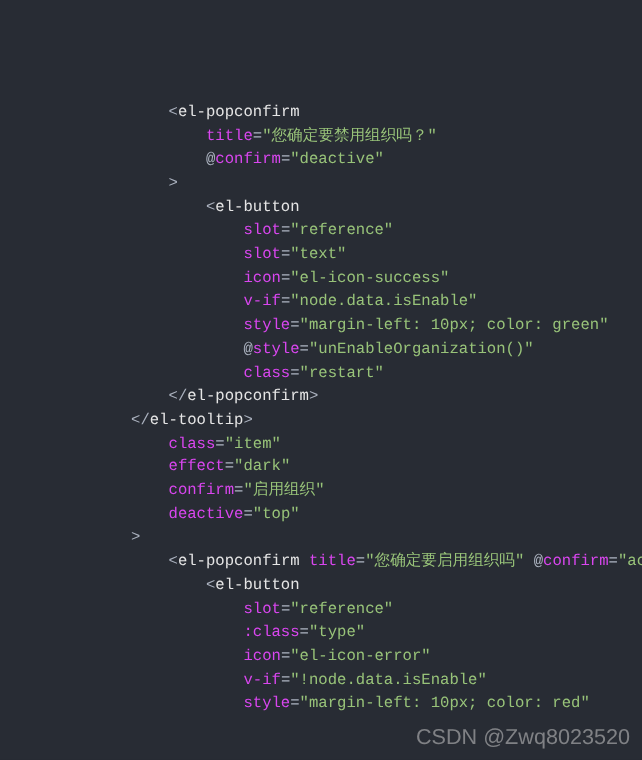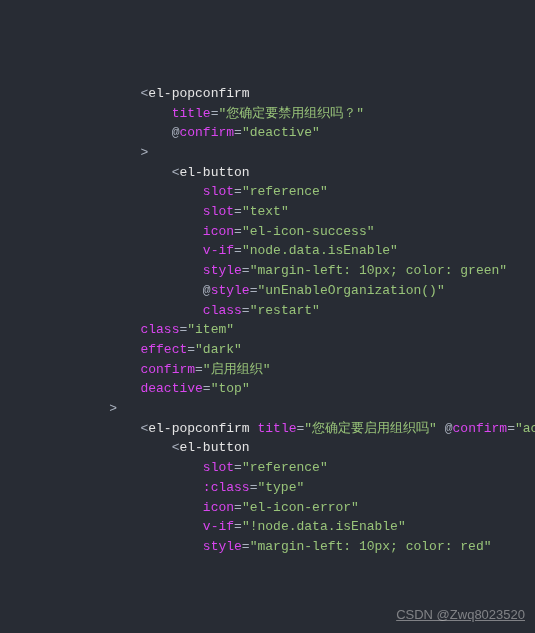--- a/index.html
+++ b/index.html
@@ -21,42 +21,43 @@
   .tag { color: #e5e5e5; }
   .attr { color: #d946ef; }
   .str { color: #98c379; }
   .eq { color: #abb2bf; }
   .at { color: #abb2bf; }
   .watermark {
     position: absolute;
     bottom: 8px;
     right: 10px;
     color: rgba(200,200,200,0.55);
-    font-size: 13px;
+    font-size: 18px;
     font-family: sans-serif;
-    text-decoration: underline;
   }
 </style>
 </head>
 <body>
 
 
 
 <div id="code"><span class="line">                  <span class="punct">&lt;</span><span class="tag">el-popconfirm</span>
 </span><span class="line">                      <span class="attr">title</span><span class="eq">=</span><span class="str">"您确定要禁用组织吗？"</span>
 </span><span class="line">                      <span class="at">@</span><span class="attr">confirm</span><span class="eq">=</span><span class="str">"deactive"</span>
 </span><span class="line">                  <span class="punct">&gt;</span>
 </span><span class="line">                      <span class="punct">&lt;</span><span class="tag">el-button</span>
 </span><span class="line">                          <span class="attr">slot</span><span class="eq">=</span><span class="str">"reference"</span>
 </span><span class="line">                          <span class="attr">slot</span><span class="eq">=</span><span class="str">"text"</span>
 </span><span class="line">                          <span class="attr">icon</span><span class="eq">=</span><span class="str">"el-icon-success"</span>
 </span><span class="line">                          <span class="attr">v-if</span><span class="eq">=</span><span class="str">"node.data.isEnable"</span>
 </span><span class="line">                          <span class="attr">style</span><span class="eq">=</span><span class="str">"margin-left: 10px; color: green"</span>
 </span><span class="line">                          <span class="at">@</span><span class="attr">style</span><span class="eq">=</span><span class="str">"unEnableOrganization()"</span>
 </span><span class="line">                          <span class="attr">class</span><span class="eq">=</span><span class="str">"restart"</span>
+</span><span class="line">                  <span class="punct">&lt;/</span><span class="tag">el-popconfirm</span><span class="punct">&gt;</span>
+</span><span class="line">              <span class="punct">&lt;/</span><span class="tag">el-tooltip</span><span class="punct">&gt;</span>
 </span><span class="line">                  <span class="attr">class</span><span class="eq">=</span><span class="str">"item"</span>
 </span><span class="line">                  <span class="attr">effect</span><span class="eq">=</span><span class="str">"dark"</span>
 </span><span class="line">                  <span class="attr">confirm</span><span class="eq">=</span><span class="str">"启用组织"</span>
 </span><span class="line">                  <span class="attr">deactive</span><span class="eq">=</span><span class="str">"top"</span>
 </span><span class="line">              <span class="punct">&gt;</span>
 </span><span class="line">                  <span class="punct">&lt;</span><span class="tag">el-popconfirm</span><span class="punct"> </span><span class="attr">title</span><span class="eq">=</span><span class="str">"您确定要启用组织吗"</span><span class="punct"> </span><span class="at">@</span><span class="attr">confirm</span><span class="eq">=</span><span class="str">"active"</span>
 </span><span class="line">                      <span class="punct">&lt;</span><span class="tag">el-button</span>
 </span><span class="line">                          <span class="attr">slot</span><span class="eq">=</span><span class="str">"reference"</span>
 </span><span class="line">                          <span class="attr">:class</span><span class="eq">=</span><span class="str">"type"</span>
 </span><span class="line">                          <span class="attr">icon</span><span class="eq">=</span><span class="str">"el-icon-error"</span>

